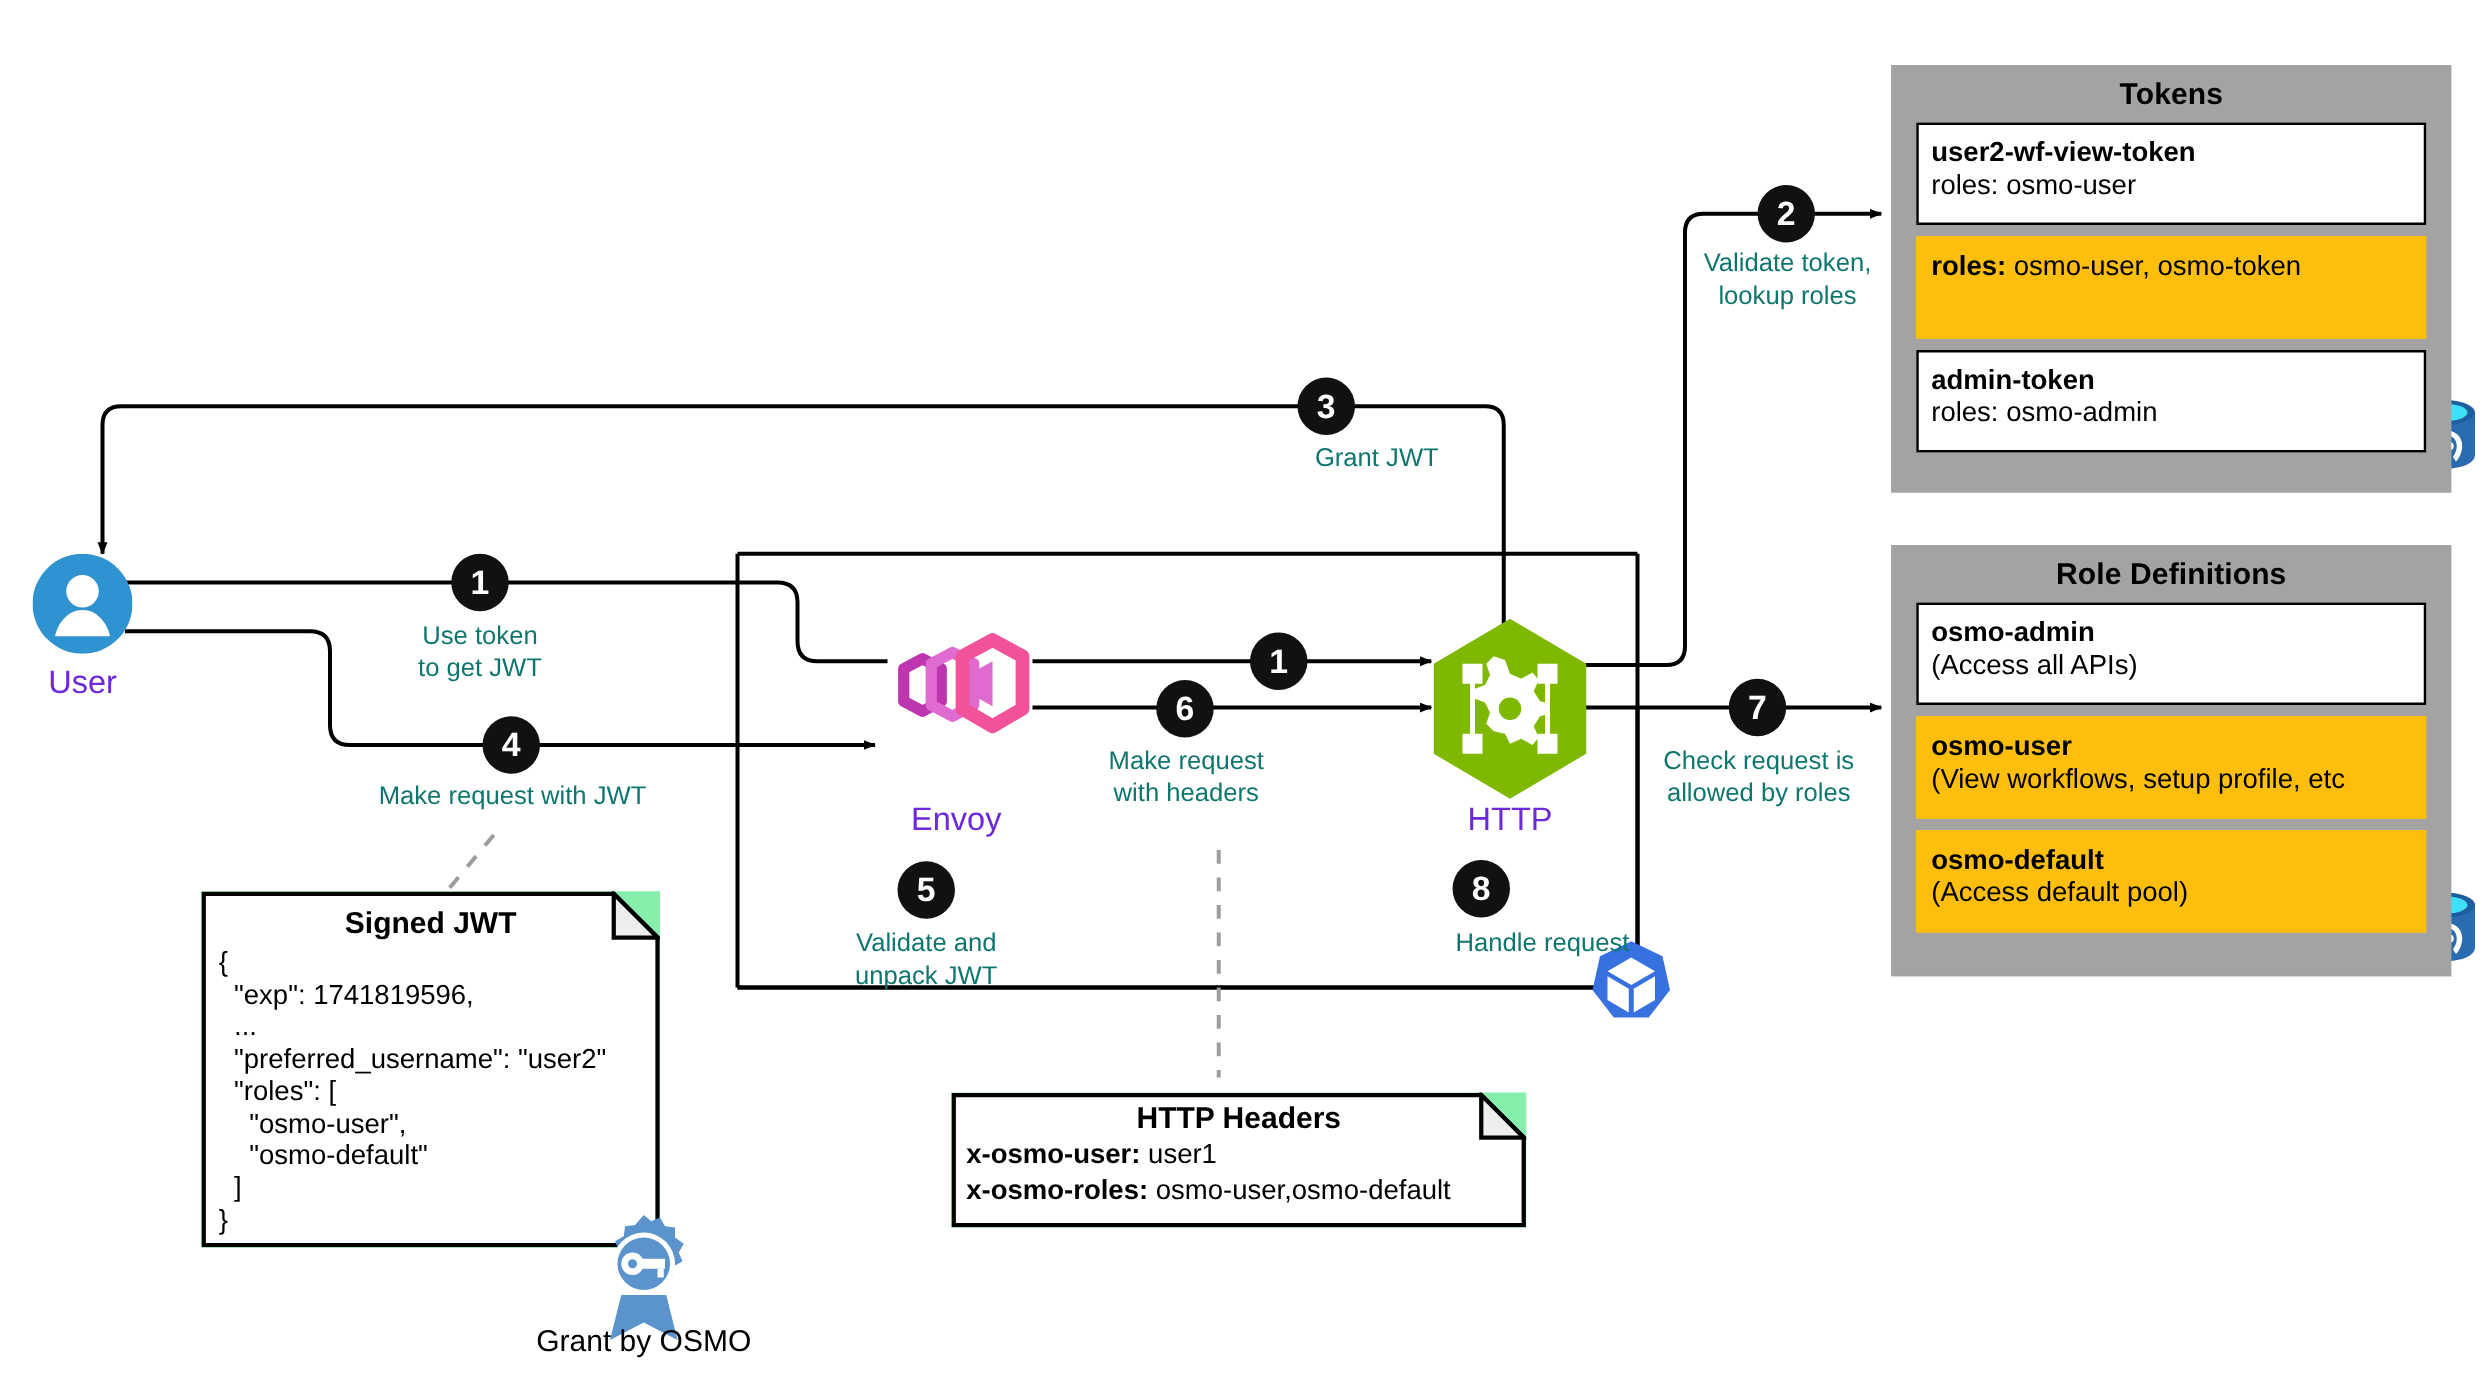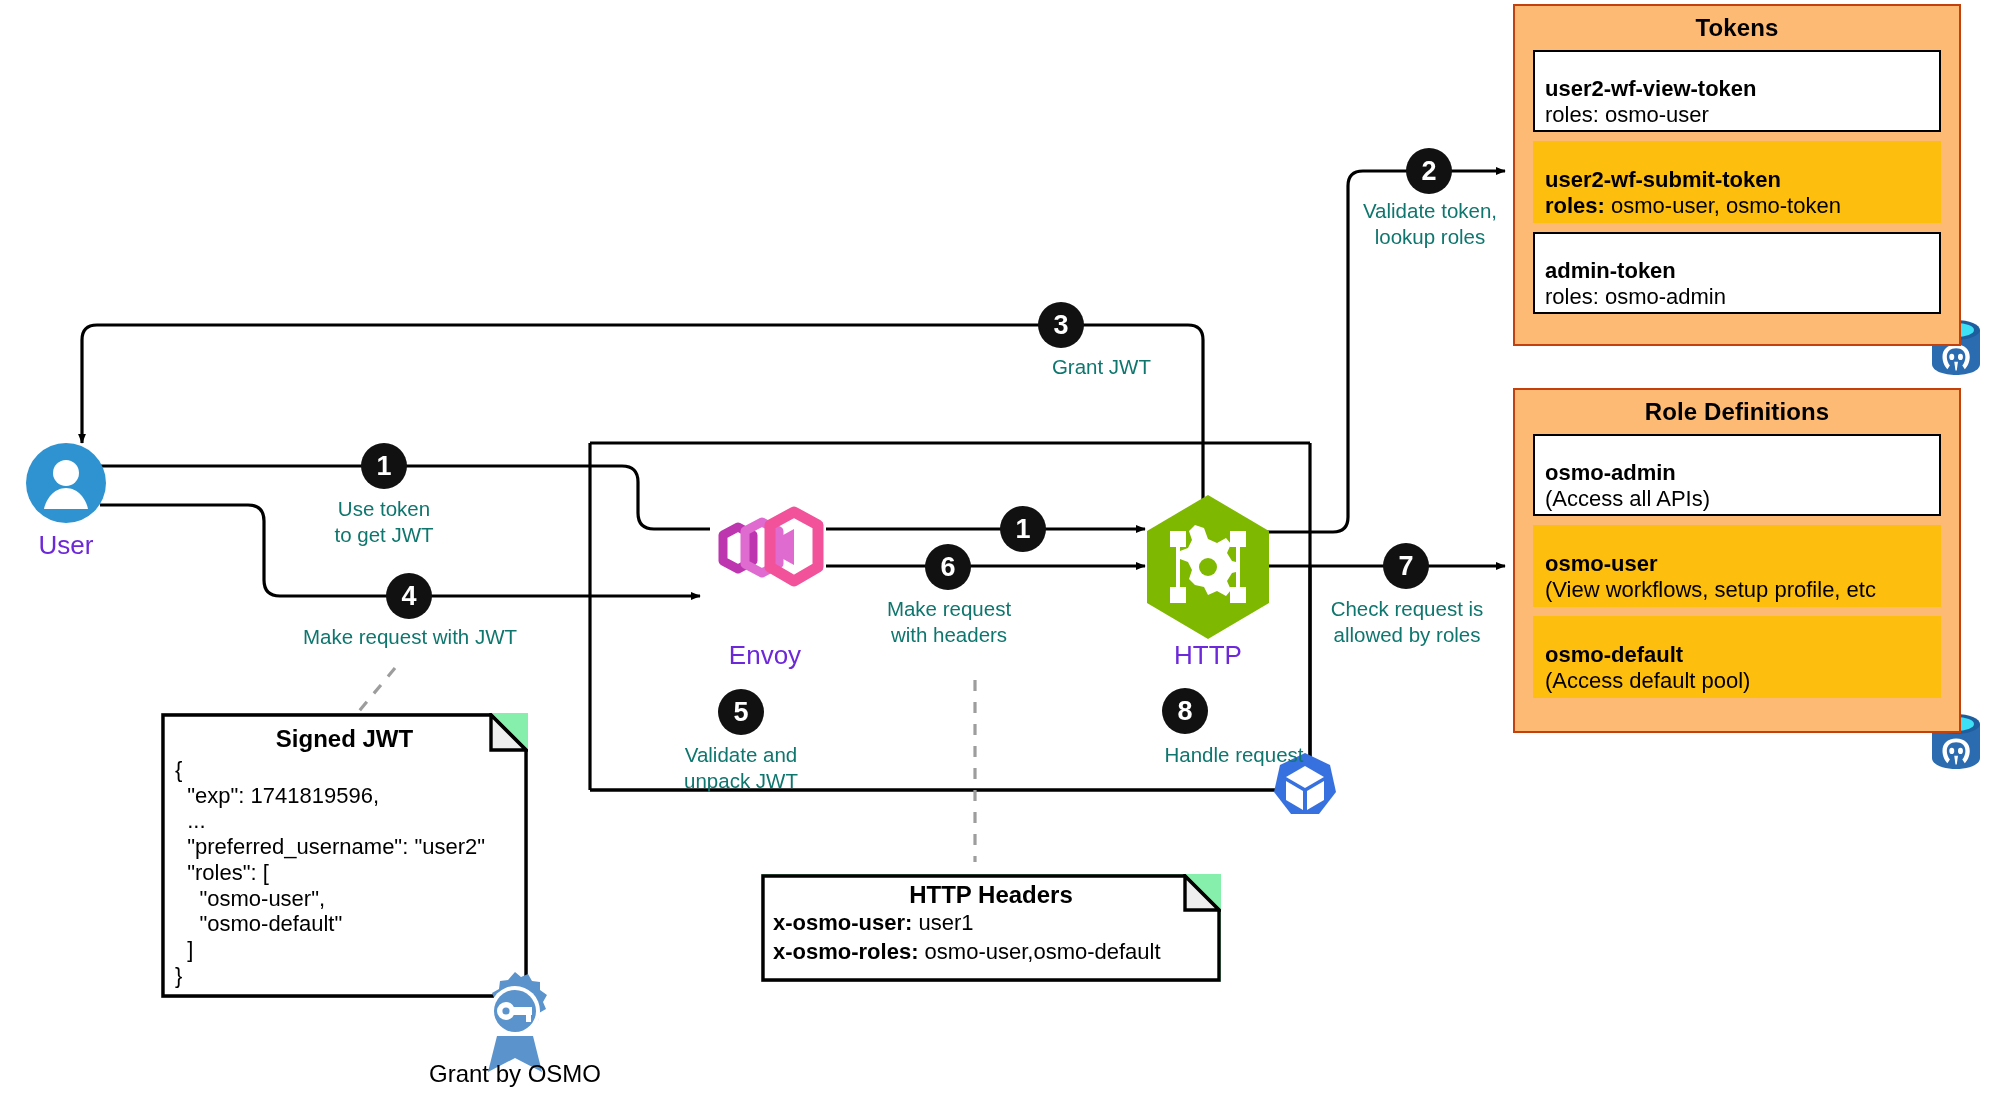--- a/index.html
+++ b/index.html
@@ -17,27 +17,27 @@
   }
   .steplabel{
     position:absolute;text-align:center;font-size:20.5px;line-height:1.28;color:#0f766e;
     white-space:pre-line;
   }
 
   
   .nodecap{position:absolute;text-align:center;font-size:26px;color:#6d28d9;}
 
   
-  .panel{position:absolute;border:2px solid #c2410c;background:#fdba74;box-sizing:border-box;}
+  .panel{position:absolute;border:2px solid #a3a3a3;background:#a3a3a3;box-sizing:border-box;margin-top:48px;}
   .panel-title{
     text-align:center;font-size:24px;font-weight:700;color:#000;
     padding-top:8px;padding-bottom:8px;letter-spacing:.1px;
   }
   .panel-rows{padding:0 18px 12px 18px;display:flex;flex-direction:column;gap:9px;}
-  .prow{border:2.5px solid #000;background:#fff;padding:24px 10px 9px 10px;box-sizing:border-box;}
+  .prow{border:2.5px solid #000;background:#fff;padding:9px 10px 9px 10px;box-sizing:border-box;}
   .prow.hl{background:#FDBE0E;border-color:#FDBE0E;}
   .prow .l1{font-size:22px;font-weight:700;line-height:1.18;}
   .prow .l2{font-size:22px;line-height:1.2;}
   .prow .l2 b{font-weight:700;}
 
   
   .note{position:absolute;background:#86efac;box-sizing:border-box;}
   .note svg{position:absolute;left:0;top:0;}
   .note .inner{position:relative;}
   .note .ntitle{text-align:center;font-size:24px;font-weight:700;}
@@ -200,21 +200,20 @@
   <div class="step" style="left:1000px;top:506px;">1</div>
 
   <div class="panel" style="left:1513px;top:4px;width:448px;height:342px;">
     <div class="panel-title">Tokens</div>
     <div class="panel-rows">
       <div class="prow" style="height:82px;">
         <div class="l1">user2-wf-view-token</div>
         <div class="l2"><span>roles:</span><span> osmo-user</span></div>
       </div>
       <div class="prow hl" style="height:82px;">
-        <div class="l1">user2-wf-submit-token</div>
         <div class="l2"><b>roles:</b><span> osmo-user, osmo-token</span></div>
       </div>
       <div class="prow" style="height:82px;">
         <div class="l1">admin-token</div>
         <div class="l2"><span>roles:</span><span> osmo-admin</span></div>
       </div>
     </div>
   </div>
 
   <div class="panel" style="left:1513px;top:388px;width:448px;height:345px;">

